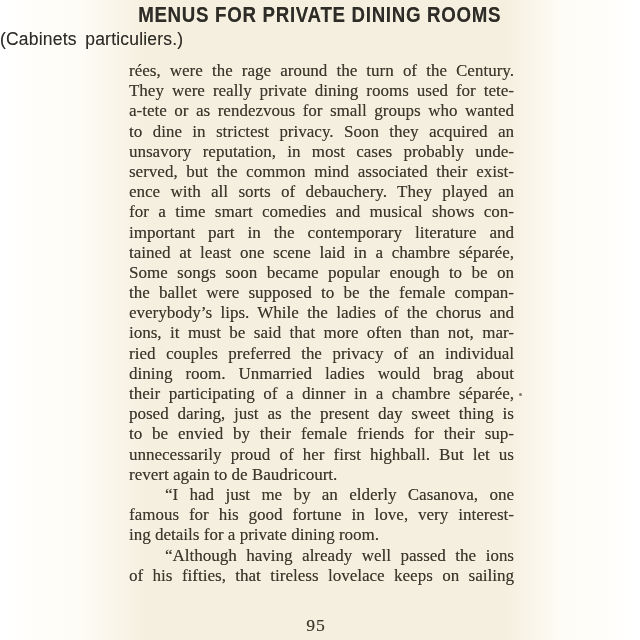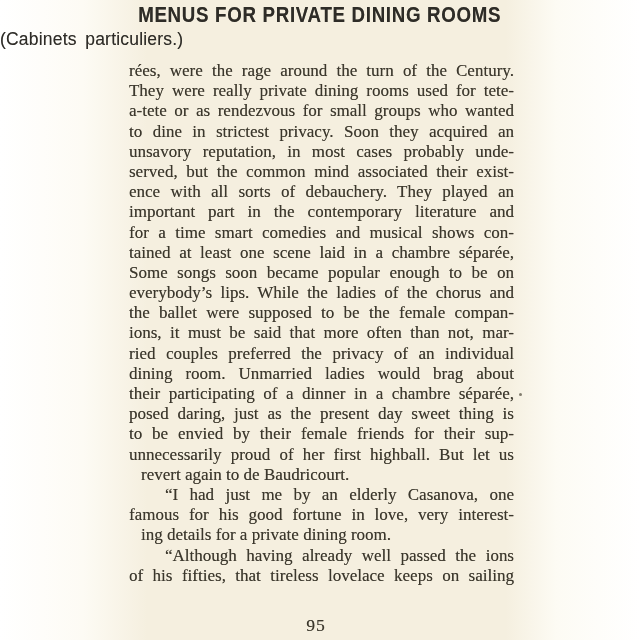--- a/index.html
+++ b/index.html
@@ -66,21 +66,21 @@
     height: 20.2px;
     line-height: 20.2px;
     font-size: 16.9px;
     text-align: justify;
     text-align-last: justify;
     white-space: normal;
     letter-spacing: 0.05px;
     text-shadow: 0.2px 0.2px 0.4px rgba(59,55,44,0.55);
   }
   .line.ind { text-indent: 36px; }
-  .line.noj { text-align: left; text-align-last: left; margin-left: 12px; }
+  .line.noj { text-align: left; text-align-last: left; }
   .folio {
     position: absolute;
     top: 615px;
     left: 0;
     right: 8px;
     text-align: center;
     font-size: 17.5px;
     letter-spacing: 1px;
     color: var(--ink);
     text-shadow: 0.2px 0.2px 0.4px rgba(59,55,44,0.55);
@@ -102,26 +102,26 @@
   </div>
   <div class="subtitle">(Cabinets particuliers.)</div>
   <div class="body-text">
       <div class="line">rées, were the rage around the turn of the Century.</div>
       <div class="line">They were really private dining rooms used for tete-</div>
       <div class="line">a-tete or as rendezvous for small groups who wanted</div>
       <div class="line">to dine in strictest privacy. Soon they acquired an</div>
       <div class="line">unsavory reputation, in most cases probably unde-</div>
       <div class="line">served, but the common mind associated their exist-</div>
       <div class="line">ence with all sorts of debauchery.  They played an</div>
+      <div class="line">for a time smart comedies and musical shows con-</div>
       <div class="line">important part in the contemporary literature and</div>
-      <div class="line">for a time smart comedies and musical shows con-</div>
       <div class="line">tained at least one scene laid in a chambre séparée,</div>
       <div class="line">Some songs soon became popular enough to be on</div>
+      <div class="line">the ballet were supposed to be the female compan-</div>
       <div class="line">everybody’s lips. While the ladies of the chorus and</div>
-      <div class="line">the ballet were supposed to be the female compan-</div>
       <div class="line">ions, it must be said that more often than not, mar-</div>
       <div class="line">ried couples preferred the privacy of an individual</div>
       <div class="line">dining room.  Unmarried ladies would brag about</div>
       <div class="line">their participating of a dinner in a chambre séparée,</div>
       <div class="line">posed daring, just as the present day sweet thing is</div>
       <div class="line">to be envied by their female friends for their sup-</div>
       <div class="line">unnecessarily proud of her first highball. But let us</div>
       <div class="line noj">revert again to de Baudricourt.</div>
       <div class="line ind">“I had just me by an elderly Casanova, one</div>
       <div class="line">famous for his good fortune in love, very interest-</div>

